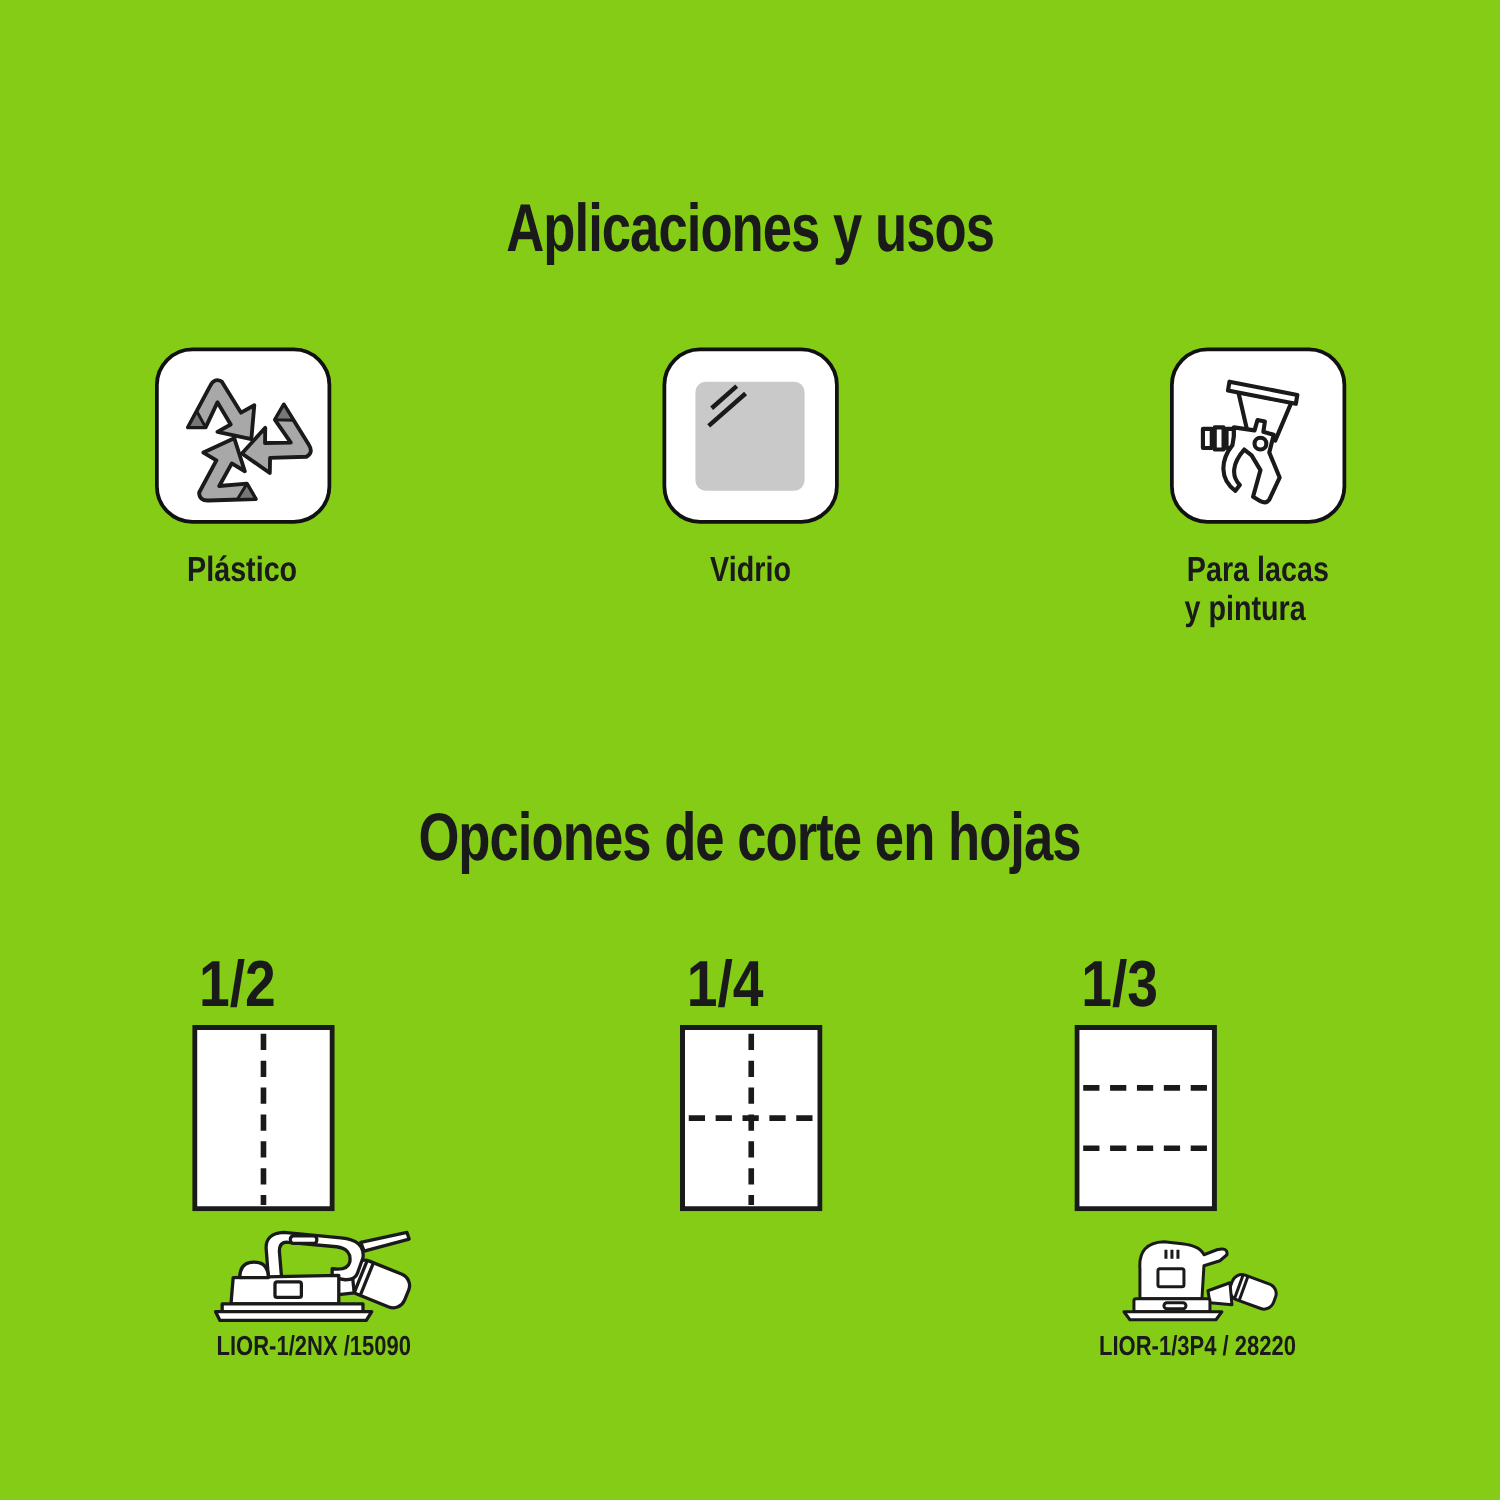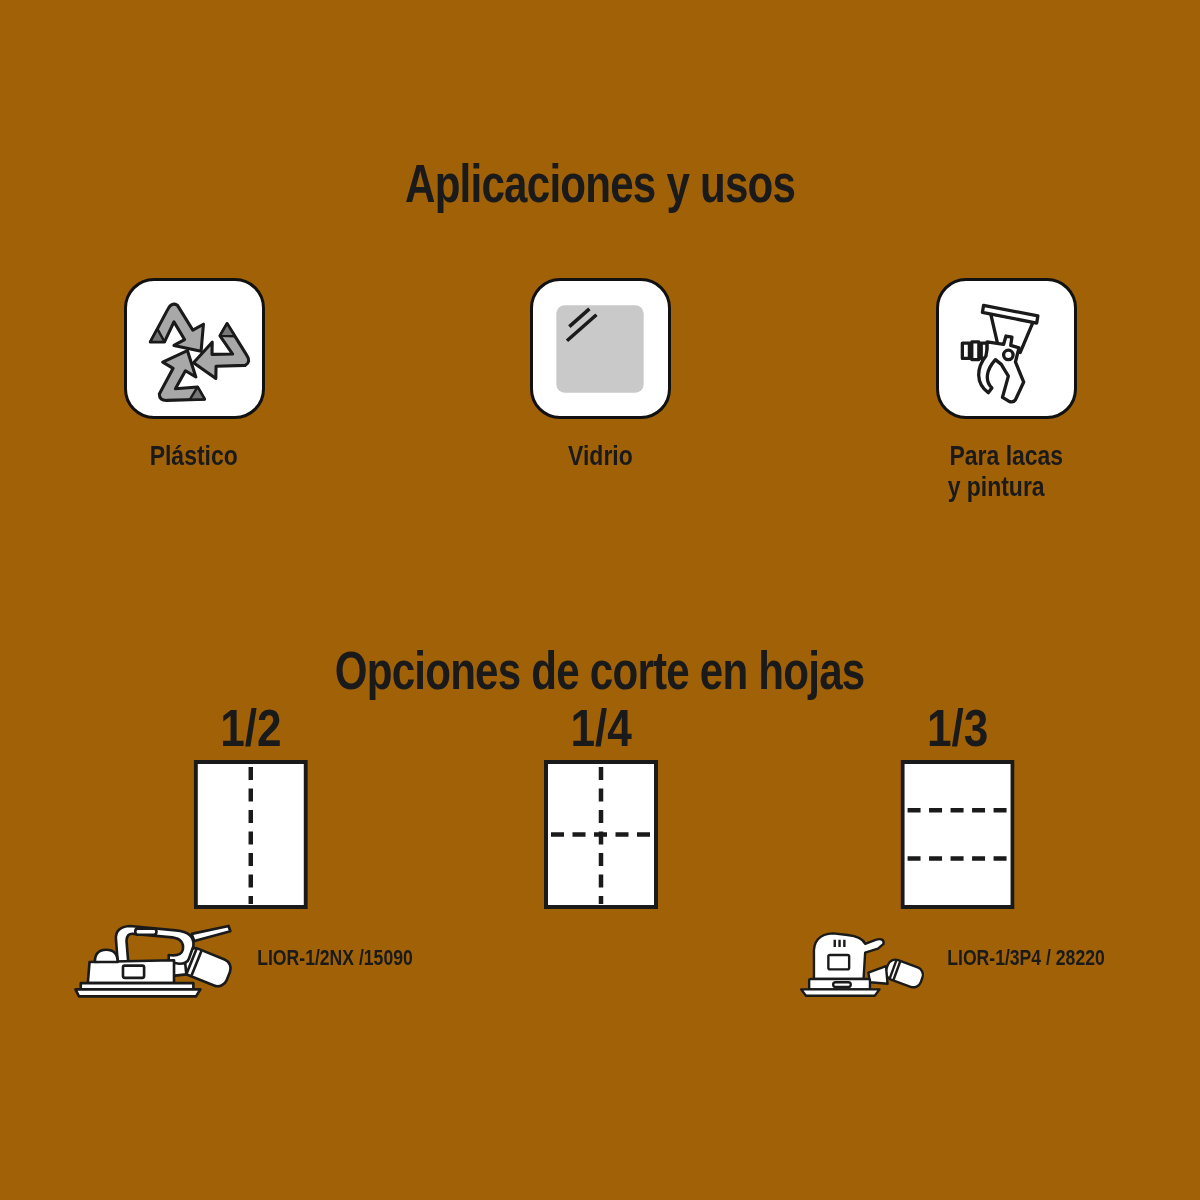--- a/index.html
+++ b/index.html
@@ -1,39 +1,39 @@
 <!DOCTYPE html>
 <html><head>
 <meta charset="utf-8">
 <style>
   html,body{margin:0;padding:0;background:#fff;}
-  .page{position:relative;width:1200px;height:1200px;background:#a16207;overflow:hidden;
+  .page{position:relative;width:1200px;height:1200px;background:#84cc16;overflow:hidden;
         font-family:"Liberation Sans","DejaVu Sans",sans-serif;color:#1a1a1a;}
   .cond{display:inline-block;transform:scaleX(0.78);transform-origin:50% 50%;white-space:nowrap;}
   .title{position:absolute;left:0;width:100%;text-align:center;font-size:54px;font-weight:bold;letter-spacing:-1px;}
   #title-apps{top:116px;}
   #title-cuts{top:594px;}
 
   .apps-row{position:absolute;top:278px;left:96px;width:1008px;display:flex;justify-content:space-between;}
   .app-col{width:196px;display:flex;flex-direction:column;align-items:center;}
   .icon-box{width:141px;height:141px;border:3.5px solid #111111;border-radius:30px;box-sizing:border-box;
             display:flex;align-items:center;justify-content:center;background:#fff;}
   .icon-box svg{width:118px;height:118px;}
   .app-label{margin-top:21px;font-size:28px;font-weight:bold;line-height:31px;}
   .app-label .cond{transform:scaleX(0.82);}
 
-  .cut-col{position:absolute;top:680px;display:flex;flex-direction:column;align-items:center;transform:translateX(-50%);}
+  .cut-col{position:absolute;top:740px;display:flex;flex-direction:column;align-items:flex-start;transform:translateX(-50%);}
   #cut-col-1{left:251px;}
   #cut-col-2{left:601px;}
   #cut-col-3{left:958px;}
   .fraction{height:78px;display:flex;align-items:flex-end;font-size:52px;font-weight:bold;}
   .fraction .cond{transform:scaleX(0.85);}
   .paper{margin-top:2px;}
   .tools-row{display:flex;align-items:flex-start;margin-top:2px;gap:14px;}
-  .tool-stack{display:flex;flex-direction:row;align-items:center;}
+  .tool-stack{display:flex;flex-direction:column;align-items:center;}
   .tool-slot{height:88px;display:flex;align-items:flex-end;justify-content:center;}
   .code{margin-top:5px;font-size:22px;font-weight:bold;line-height:26px;text-align:center;}
   .code .cond{transform:scaleX(0.8);}
   .hidden-defs{position:absolute;width:0;height:0;overflow:hidden;}
 </style>
 </head>
 <body>
 
 <div class="page">
 

